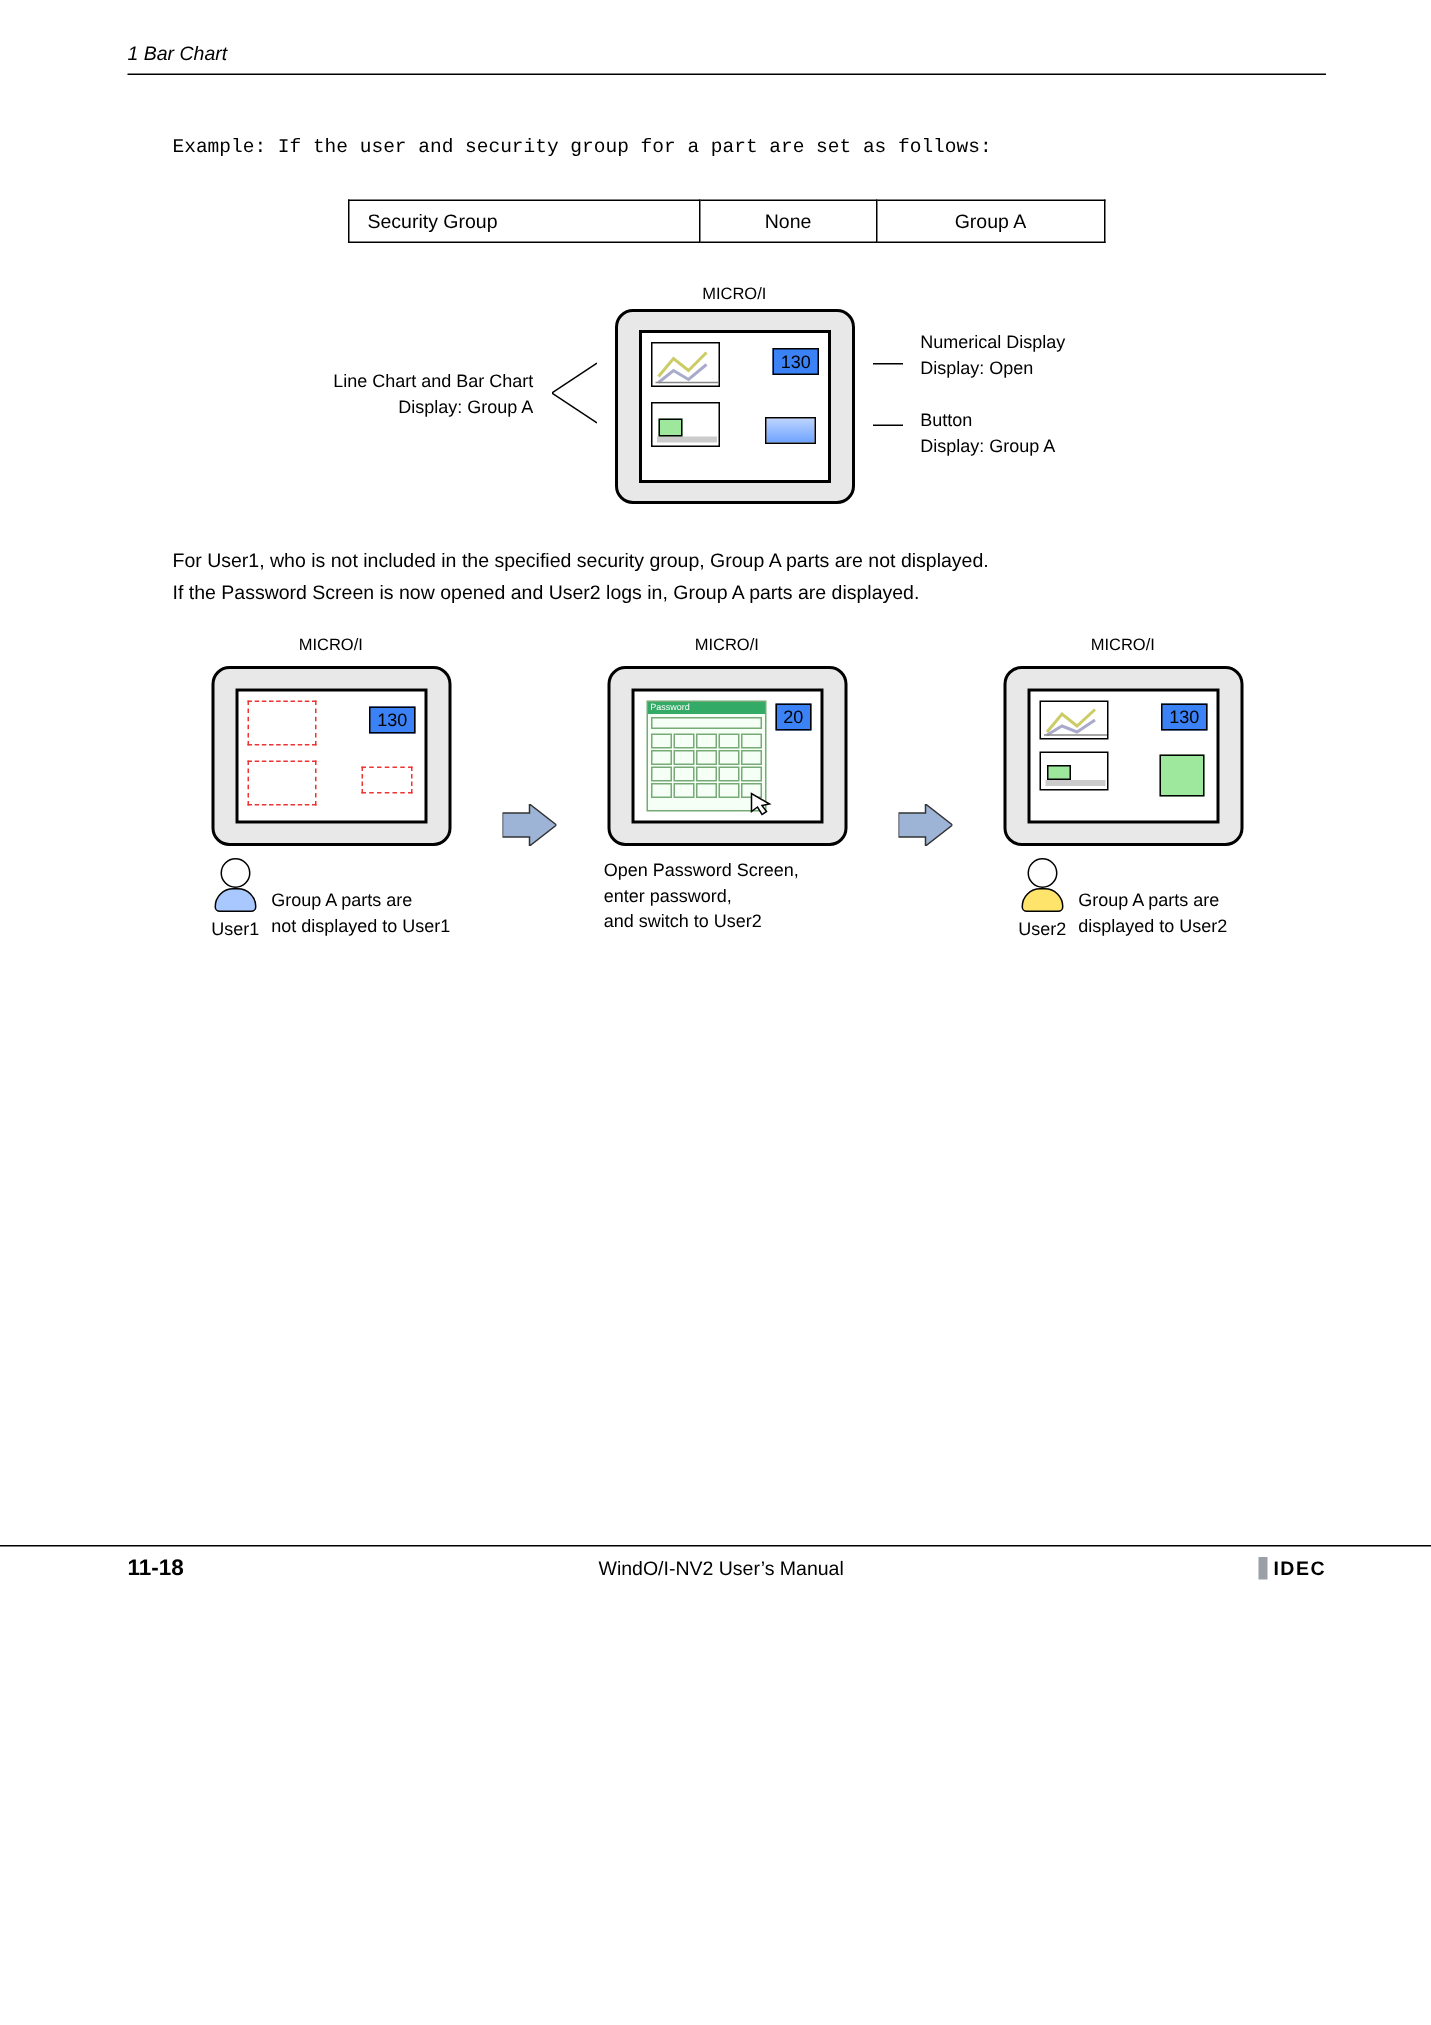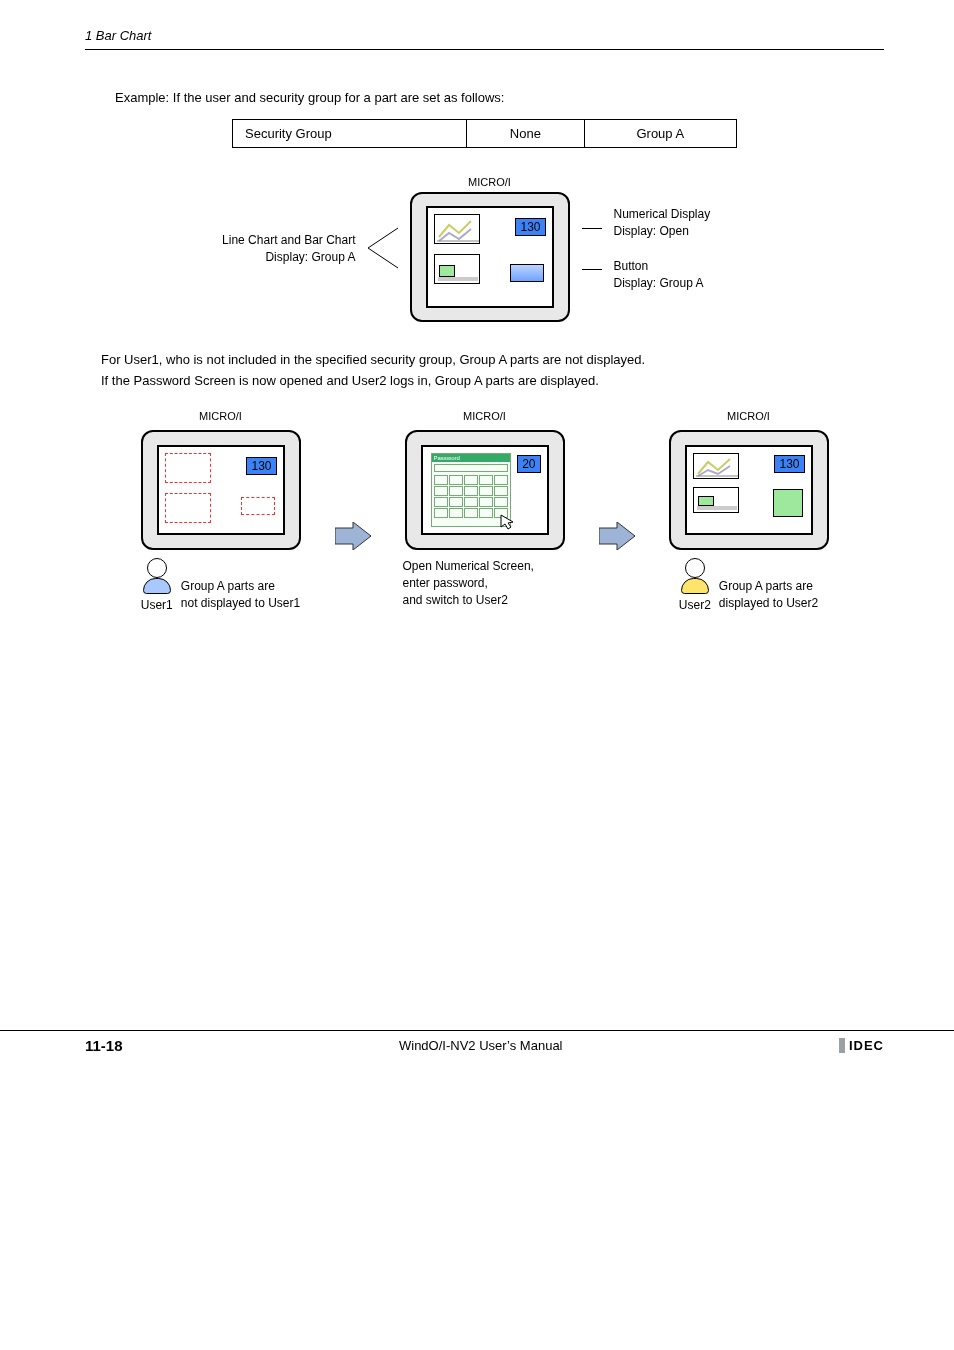--- a/index.html
+++ b/index.html
@@ -18,21 +18,22 @@
     padding: 28px 70px 0 85px;
   }
   .running-head {
     font-style: italic;
     font-size: 13px;
     padding-bottom: 6px;
     border-bottom: 1px solid #000;
     margin-bottom: 40px;
   }
   .intro {
-    margin: 0 0 14px 30px;
+    margin: 0 0 28px 30px;
+    font-family: Liberation Mono, monospace;
   }
 
   
   .user-table {
     border-collapse: collapse;
     margin: 0 auto 28px auto;
     width: 505px;
   }
   .user-table td, .user-table th {
     border: 1px solid #000;
@@ -116,21 +117,21 @@
   .seq-col .dev-body { width:160px; height:120px; }
   .seq-col .dev-screen { width:128px; height:90px; }
   .seq-caption { font-size:12px; line-height:1.4; }
   .seq-user { display:flex; align-items:flex-end; gap:8px; }
   .seq-user .caption { font-size:12px; line-height:1.4; max-width:120px;}
   .arrow {
     align-self:center; margin-top:50px;
   }
   .arrow svg { display:block; }
 
-  .para { margin:0 0 6px 16px; }
+  .para { margin:0 0 6px 30px; }
 
   
   .footer {
     position:absolute; left:0; right:0; bottom:24px;
     border-top:1px solid #000;
     padding: 6px 70px 0 85px;
     display:flex; justify-content:space-between; align-items:center;
     font-size:13px;
   }
   .footer .pnum { font-weight:bold; font-size:15px;}
@@ -269,21 +270,21 @@
                 <div style="border:0.5px solid #7a7;"></div>
                 <div style="border:0.5px solid #7a7;"></div>
           </div>
         </div>
         <svg width="18" height="18" style="position:absolute; right:30px; bottom:2px;">
           <polygon points="2,2 2,14 6,11 9,16 12,14 9,10 14,9" fill="#fff" stroke="#000" stroke-width="1"></polygon>
         </svg>
       </div>
         </div>
       <div class="seq-caption" style="text-align:left; align-self:flex-start; padding-left:18px;">
-        <div>Open Numerical Screen,</div>
+        <div>Open Password Screen,</div>
         <div>enter password,</div>
         <div>and switch to User2</div>
       </div>
     </div>
 
     <div class="arrow">
       <svg width="36" height="28">
           <polygon points="0,6 18,6 18,0 36,14 18,28 18,22 0,22" fill="#9db4d6" stroke="#333"></polygon>
         </svg>
     </div>

